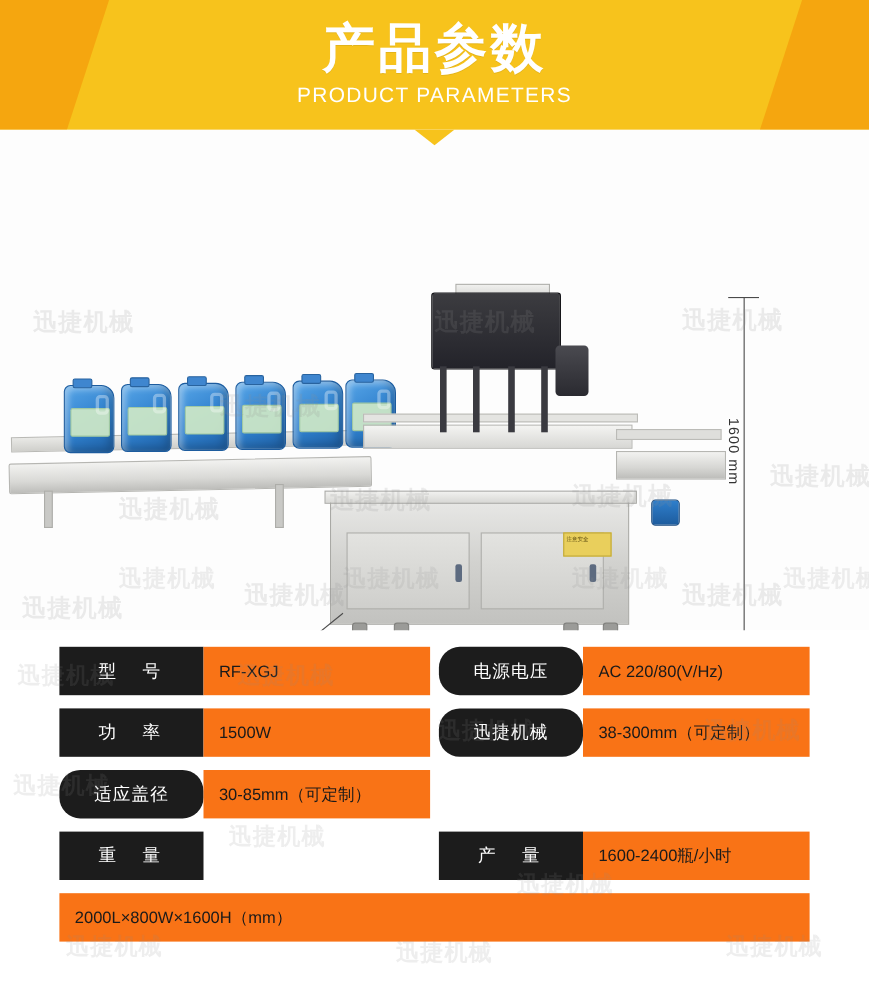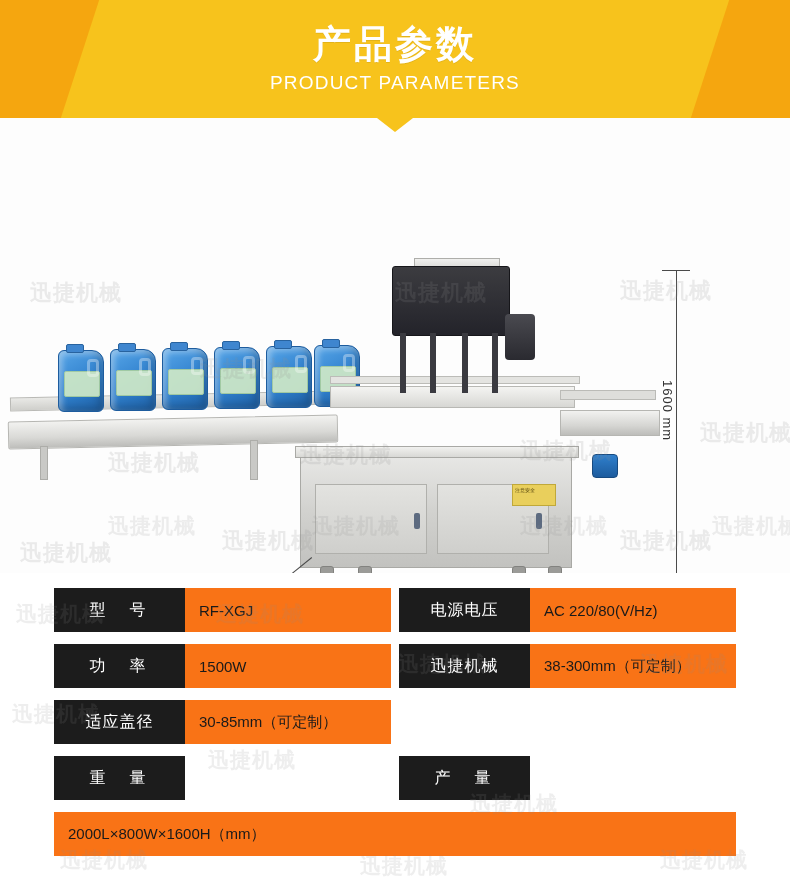--- a/index.html
+++ b/index.html
@@ -23,21 +23,21 @@
     background: #f5a60f;
   }
   .banner .stripe-l { left: -40px; transform: skewX(-18deg); }
   .banner .stripe-r { right: -40px; transform: skewX(-18deg); }
   .banner .inner {
     position: absolute; inset: 0;
     display: flex; flex-direction: column;
     align-items: center; justify-content: center;
   }
   .banner .cn {
-    font-size: 38px; font-weight: bold; color: #ffffff;
+    font-size: 48px; font-weight: bold; color: #ffffff;
     letter-spacing: 3px; line-height: 1.1;
     text-shadow: 0 1px 0 rgba(0,0,0,0.08);
   }
   .banner .en {
     font-size: 19px; color: #ffffff; letter-spacing: 1.2px;
     margin-top: 6px;
   }
   .notch {
     position: absolute; top: 118px; left: 50%;
     transform: translateX(-50%);
@@ -227,21 +227,21 @@
   .row { display: flex; margin-bottom: 12px; }
   .pair { display: flex; width: 337px; }
   .pair + .pair { margin-left: 8px; }
   .k {
     width: 131px; height: 44px;
     background: #1c1c1c; color: #ffffff;
     display: flex; align-items: center; justify-content: center;
     font-size: 16px; letter-spacing: 4px;
     font-weight: normal;
   }
-  .k.tight { letter-spacing: 1px; }
+  .k.tight { letter-spacing: 1px; border-radius: 19px; }
   .v {
     flex: 1; height: 44px;
     background: #f97316; color: #1a1a1a;
     display: flex; align-items: center;
     padding-left: 14px;
     font-size: 15px;
     white-space: nowrap;
     overflow: hidden;
     text-align: center;
   }
@@ -405,20 +405,21 @@
         <div class="v">30-85mm（可定制）</div>
       </div>
     </div>
 
     <div class="row">
       <div class="pair">
         <div class="k">重　量</div>
       </div>
       <div class="pair">
         <div class="k">产　量</div>
+        <div class="v">1600-2400瓶/小时</div>
       </div>
     </div>
 
     <div class="row last">
       <div class="pair">
         <div class="v">2000L×800W×1600H（mm）</div>
       </div>
     </div>
 
   </div>

